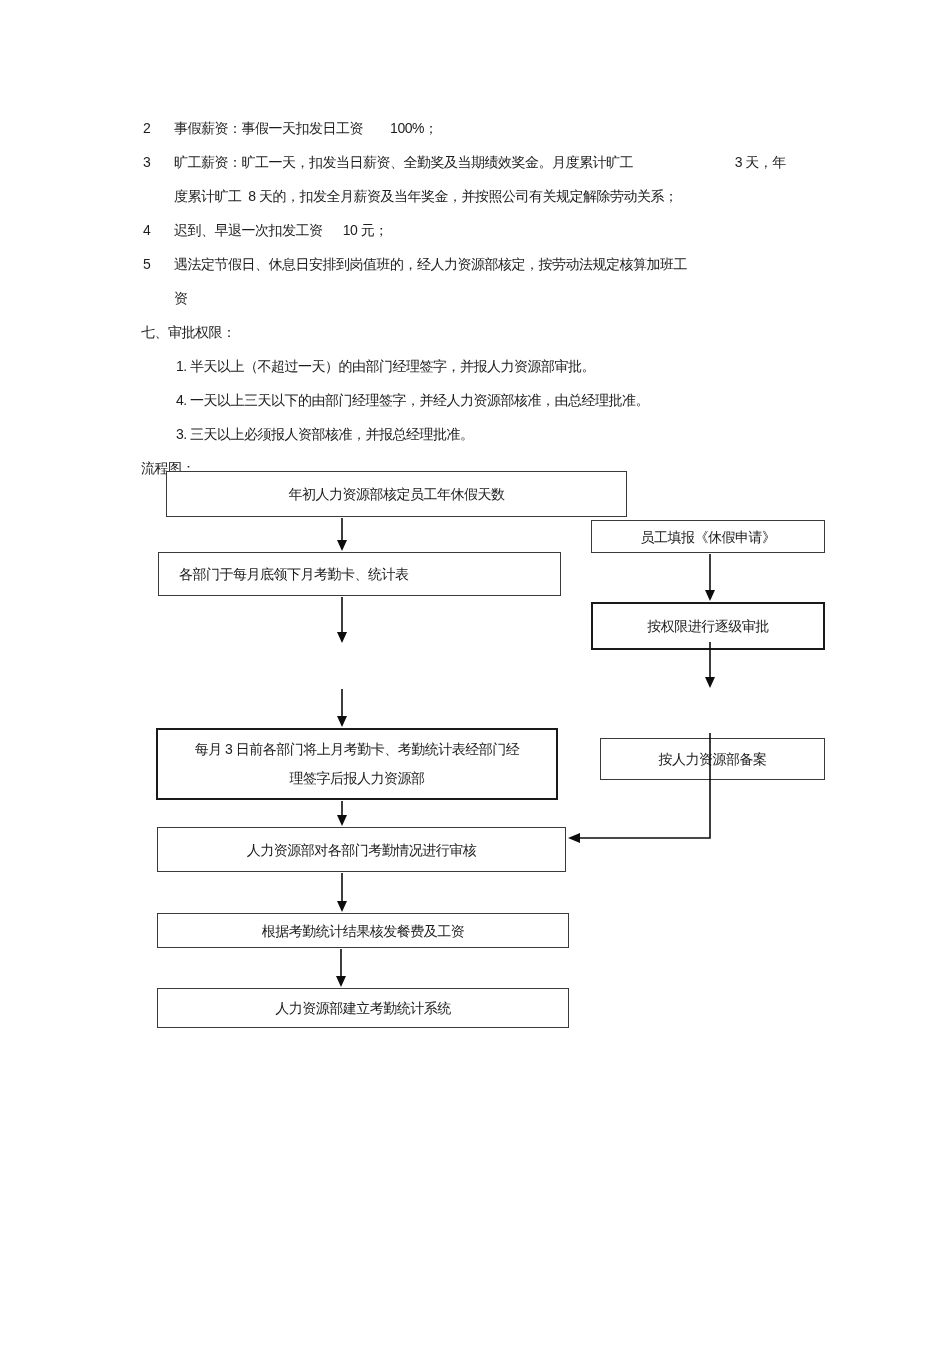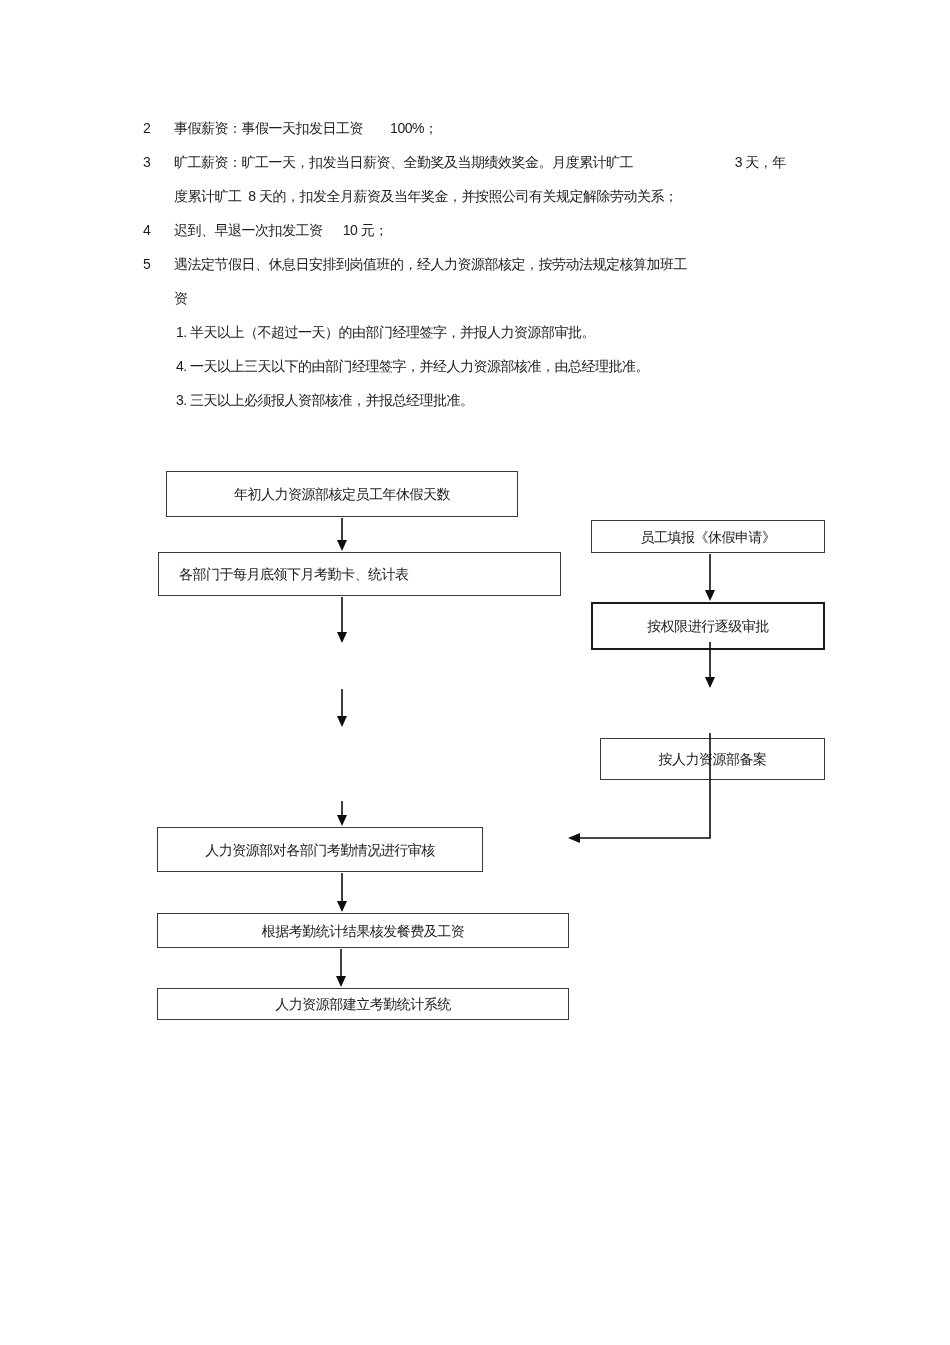--- a/index.html
+++ b/index.html
@@ -57,38 +57,44 @@
     </div>
     <div class="item">
       <span class="num">4</span>
       <span class="txt">迟到、早退一次扣发工资      10 元；</span>
     </div>
     <div class="item">
       <span class="num">5</span>
       <span class="txt">遇法定节假日、休息日安排到岗值班的，经人力资源部核定，按劳动法规定核算加班工
 资</span>
     </div>
+    <div class="section-heading">七、审批权限：</div>
     <div class="sub">1. 半天以上（不超过一天）的由部门经理签字，并报人力资源部审批。</div>
     <div class="sub">4. 一天以上三天以下的由部门经理签字，并经人力资源部核准，由总经理批准。</div>
     <div class="sub">3. 三天以上必须报人资部核准，并报总经理批准。</div>
+    <div class="flow-label">流程图：</div>
   </div>
 
-  <div class="flow-box fb-center" style="left:166px;top:471px;width:352px;height:46px;">
+  <div class="flow-box fb-center" style="left:166px;top:471px;width:461px;height:46px;">
     <span class="lbl">年初人力资源部核定员工年休假天数</span>
   </div>
   <div class="flow-box fb-left" style="left:158px;top:552px;width:403px;height:44px;padding-left:20px;">
     <span class="lbl">各部门于每月底领下月考勤卡、统计表</span>
   </div>
-  <div class="flow-box fb-center" style="left:157px;top:827px;width:326px;height:45px;">
+  <div class="flow-box fb-center fb-thick fb-twoline" style="left:156px;top:728px;width:402px;height:72px;">
+    <span class="lbl">每月 3 日前各部门将上月考勤卡、考勤统计表经部门经
+理签字后报人力资源部</span>
+  </div>
+  <div class="flow-box fb-center" style="left:157px;top:827px;width:409px;height:45px;">
     <span class="lbl">人力资源部对各部门考勤情况进行审核</span>
   </div>
   <div class="flow-box fb-center" style="left:157px;top:913px;width:412px;height:35px;">
     <span class="lbl">根据考勤统计结果核发餐费及工资</span>
   </div>
-  <div class="flow-box fb-center" style="left:157px;top:988px;width:412px;height:32px;">
+  <div class="flow-box fb-center" style="left:157px;top:988px;width:412px;height:40px;">
     <span class="lbl">人力资源部建立考勤统计系统</span>
   </div>
 
   <div class="flow-box fb-center" style="left:591px;top:520px;width:234px;height:33px;">
     <span class="lbl">员工填报《休假申请》</span>
   </div>
   <div class="flow-box fb-center fb-thick" style="left:591px;top:602px;width:234px;height:48px;">
     <span class="lbl">按权限进行逐级审批</span>
   </div>
   <div class="flow-box fb-center" style="left:600px;top:690px;width:225px;height:42px;margin-top:48px;">

